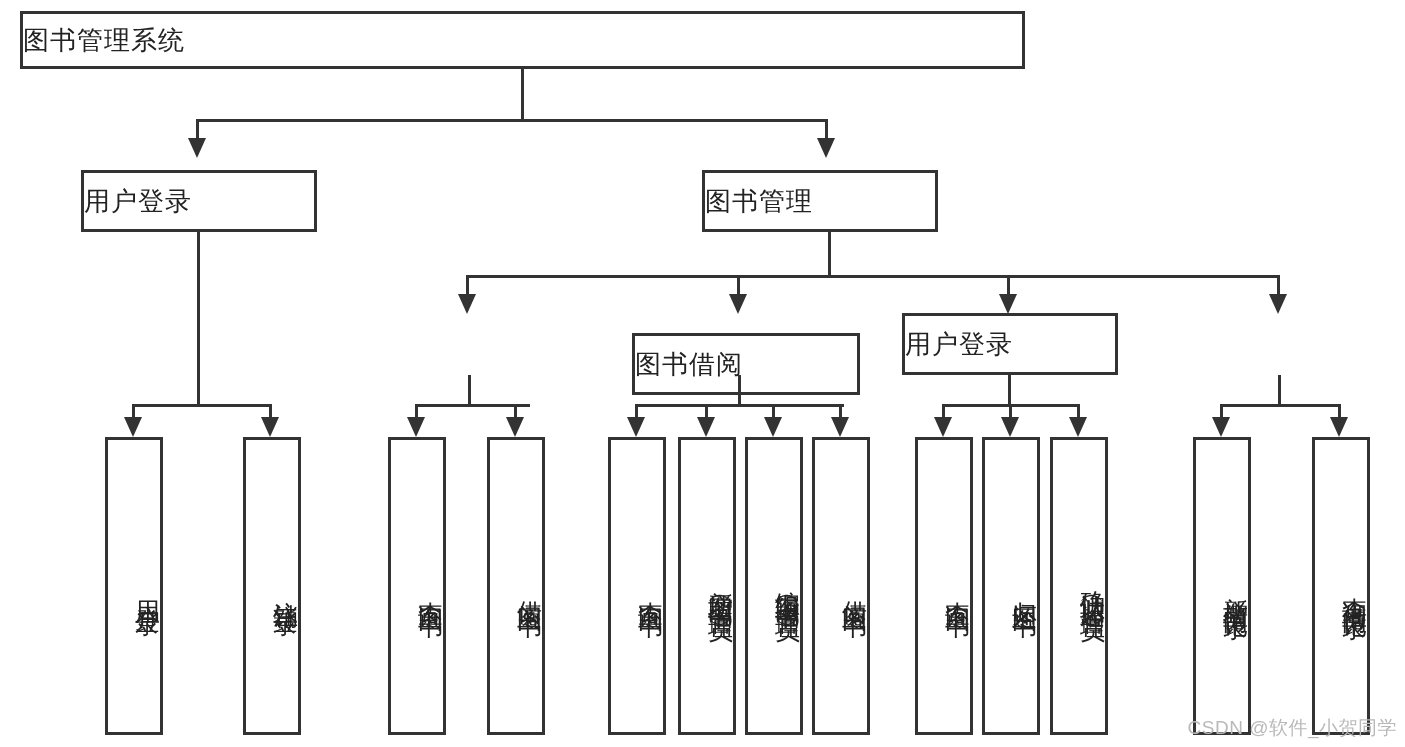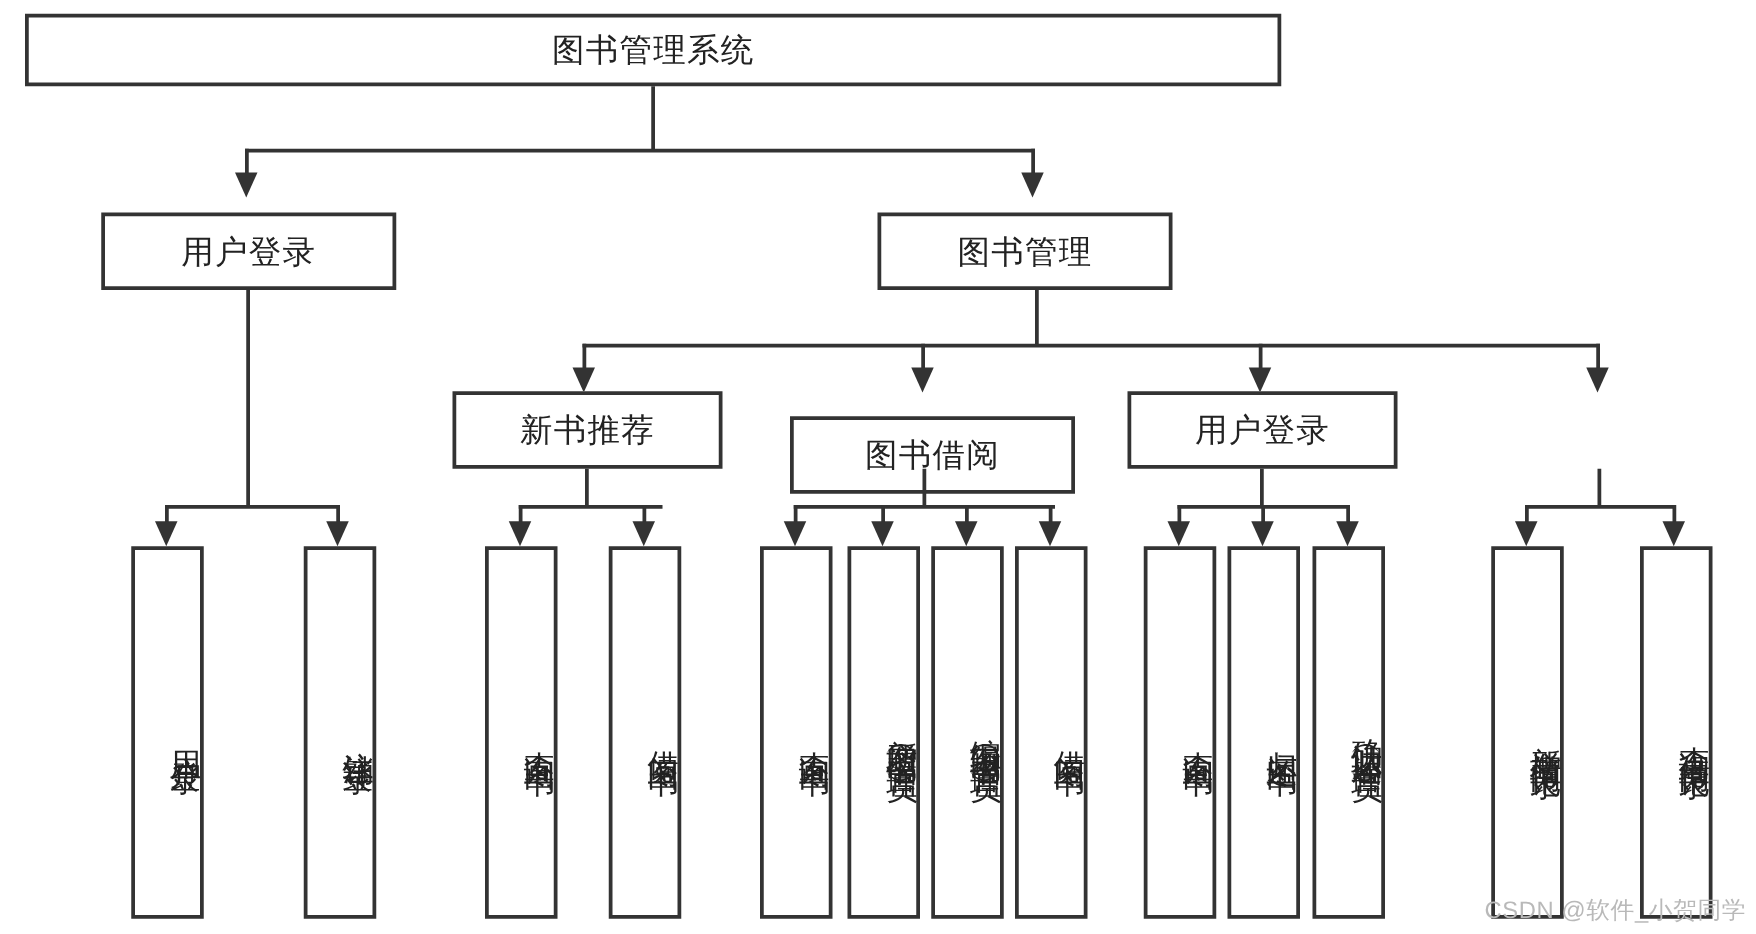--- a/index.html
+++ b/index.html
@@ -17,21 +17,20 @@
     background: #ffffff;
     overflow: hidden;
   }
   .node {
     position: absolute;
     box-sizing: border-box;
     border: 3px solid #333333;
     background: #ffffff;
     display: flex;
     align-items: center;
-    justify-content: center;
     color: #222222;
   }
   .node.horiz {
     font-size: 26px;
     letter-spacing: 1px;
     line-height: 1.1;
   }
   .node.vert {
     writing-mode: vertical-rl;
     text-orientation: upright;
@@ -106,23 +105,20 @@
   <div class="line hline" style="left:466px; top:275px; width:814px; height:3px;"></div>
   <div class="line vline" style="left:466px; top:275px; width:3px; height:22px;"></div>
   <div class="arrow" style="left:458px; top:294px;"></div>
   <div class="line vline" style="left:737px; top:275px; width:3px; height:22px;"></div>
   <div class="arrow" style="left:729px; top:294px;"></div>
   <div class="line vline" style="left:1007px; top:275px; width:3px; height:22px;"></div>
   <div class="arrow" style="left:999px; top:294px;"></div>
   <div class="line vline" style="left:1277px; top:275px; width:3px; height:22px;"></div>
   <div class="arrow" style="left:1269px; top:294px;"></div>
 
-  <div class="node horiz" style="left:362px; top:313px; width:216px; height:62px;">
-    <span>新书推荐</span>
-  </div>
   <div class="node horiz" style="left:632px; top:313px; width:228px; height:62px;margin-top:20px;">
     <span>图书借阅</span>
   </div>
   <div class="node horiz" style="left:902px; top:313px; width:216px; height:62px;">
     <span>用户登录</span>
   </div>
 
   <div class="line vline" style="left:468px; top:375px; width:3px; height:31px;"></div>
   <div class="line hline" style="left:415px; top:404px; width:115px; height:3px;"></div>
   <div class="line vline" style="left:415px; top:404px; width:3px; height:15px;"></div>

